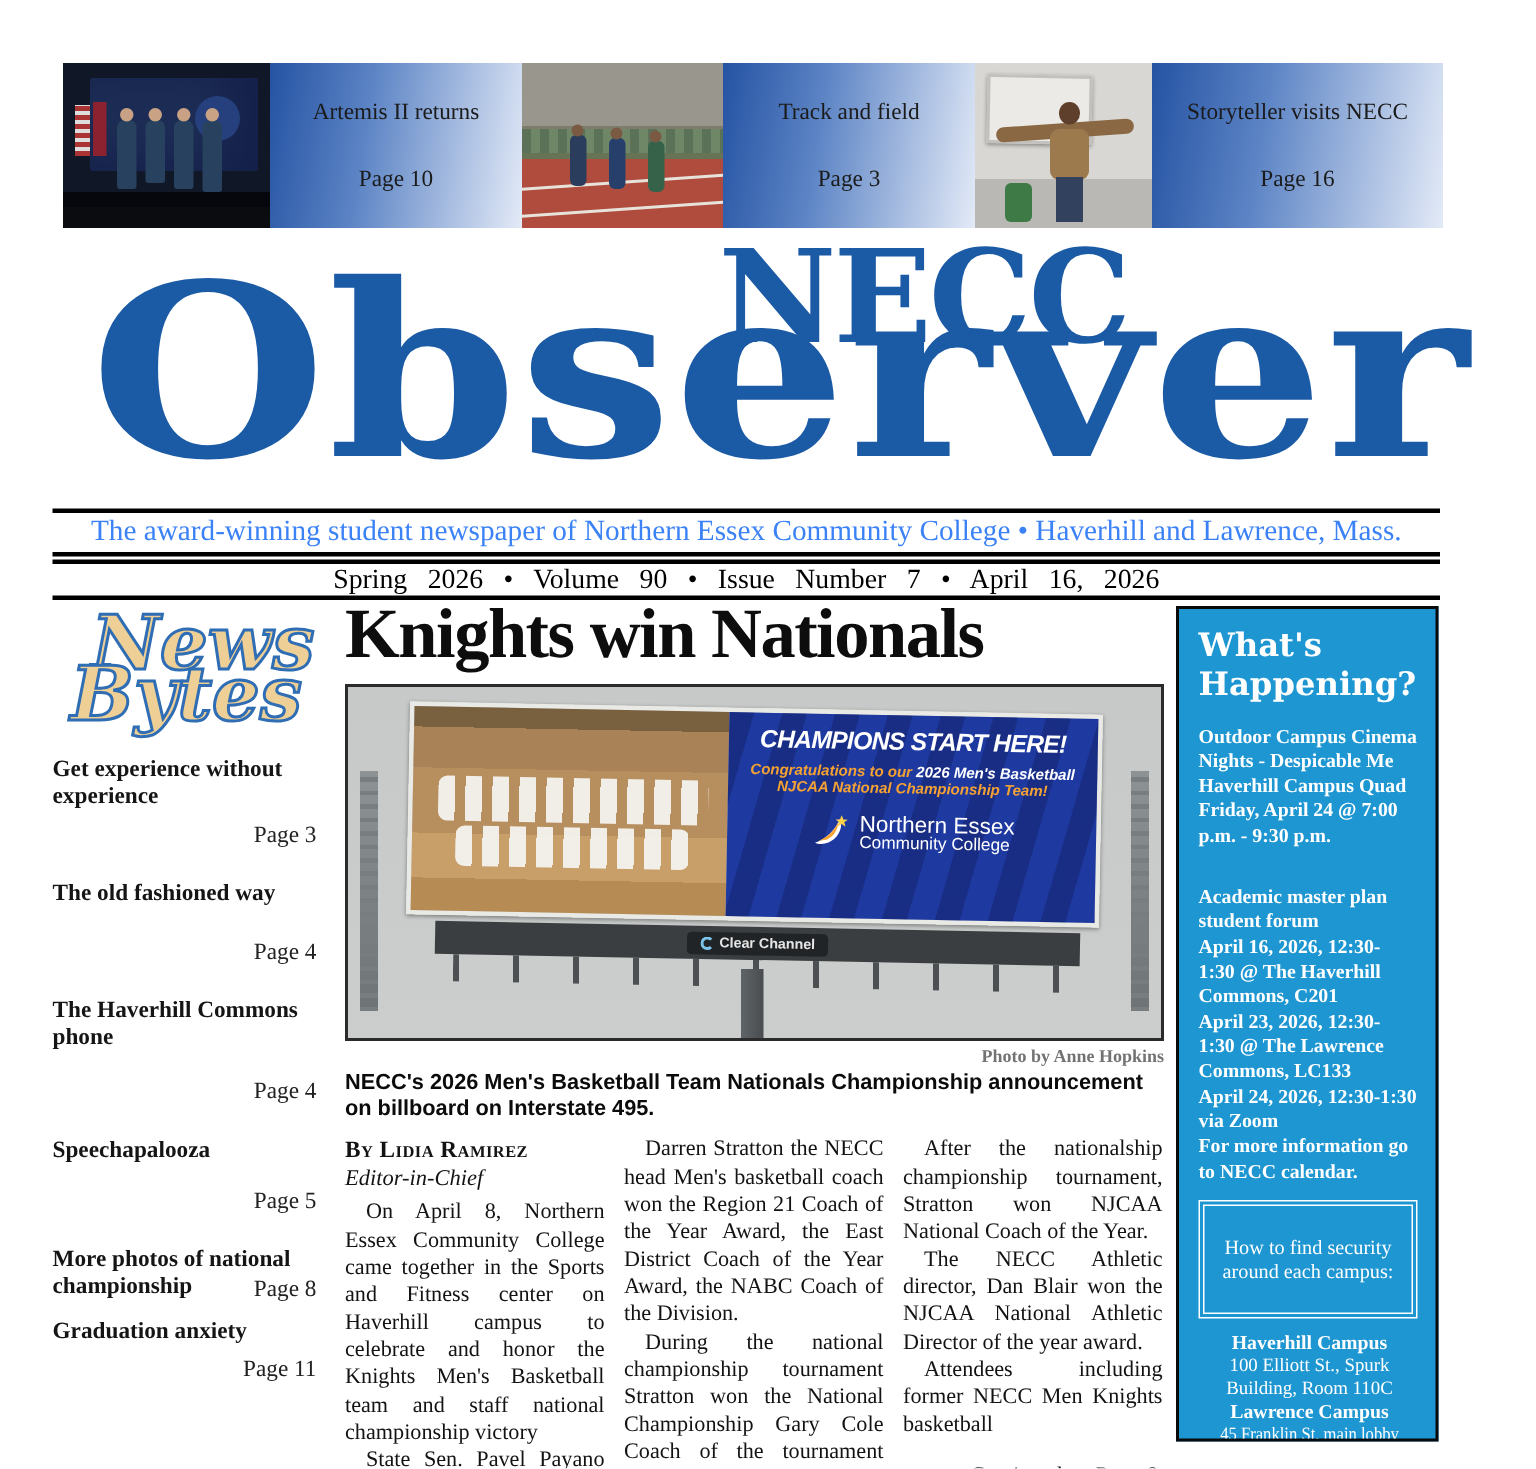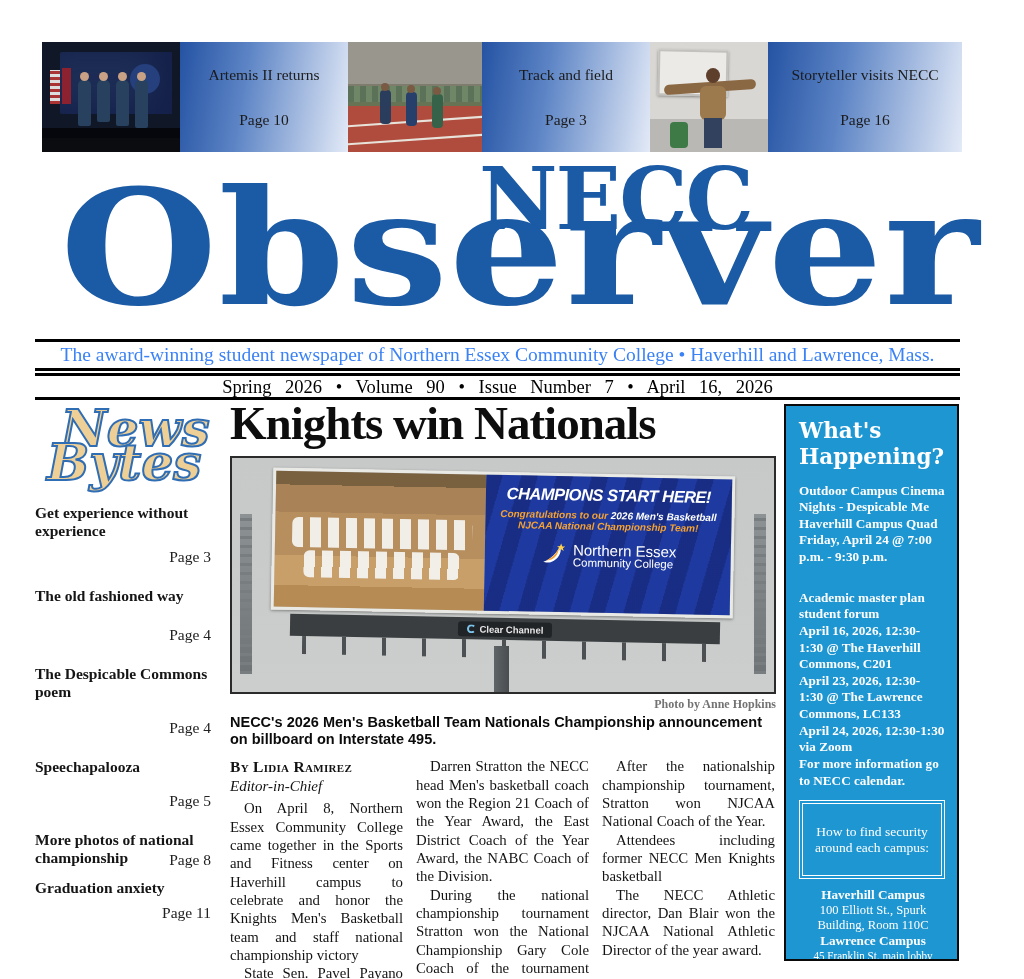--- a/index.html
+++ b/index.html
@@ -198,21 +198,21 @@
     </div>
     <div class="nb-item">
       <div class="nb-title">Get experience without experience</div>
       <div class="nb-page">Page 3</div>
     </div>
     <div class="nb-item">
       <div class="nb-title">The old fashioned way</div>
       <div class="nb-page" style="margin-top:22px;">Page 4</div>
     </div>
     <div class="nb-item">
-      <div class="nb-title">The Despicable Commons poem</div>
+      <div class="nb-title">The Haverhill Commons phone</div>
       <div class="nb-page" style="margin-top:18px;">Page 4</div>
     </div>
     <div class="nb-item">
       <div class="nb-title" style="margin-top:14px;">Speechapalooza</div>
       <div class="nb-page" style="margin-top:16px;">Page 5</div>
     </div>
     <div class="nb-item" style="margin-bottom:10px;">
       <div class="nb-title">More photos of national championship</div>
       <div class="nb-page" style="margin-top:-16px;">Page 8</div>
     </div>
@@ -273,22 +273,22 @@
         <div class="byrole">Editor-in-Chief</div>
         <p>On April 8, Northern Essex Community College came together in the Sports and Fitness center on Haverhill campus to celebrate and honor the Knights Men's Basketball team and staff national championship victory</p>
         <p>State Sen. Pavel Payano was among the speakers.</p>
       </div>
       <div class="scol">
         <p>Darren Stratton the NECC head Men's basketball coach won the Region 21 Coach of the Year Award, the East District Coach of the Year Award, the NABC Coach of the Division.</p>
         <p>During the national championship tournament Stratton won the National Championship Gary Cole Coach of the tournament award.</p>
       </div>
       <div class="scol">
         <p>After the nationalship championship tournament, Stratton won NJCAA National Coach of the Year.</p>
+        <p>The NECC Athletic director, Dan Blair won the NJCAA National Athletic Director of the year award.</p>
         <p>Attendees including former NECC Men Knights basketball</p>
-        <p>The NECC Athletic director, Dan Blair won the NJCAA National Athletic Director of the year award.</p>
         <div class="continued">Continued on Page 8</div>
       </div>
     </div>
   </div>
 
   <div class="happening">
     <div class="wh-title">What's
 Happening?</div>
     <div class="wh-event wh-e1">Outdoor Campus Cinema
 Nights - Despicable Me

